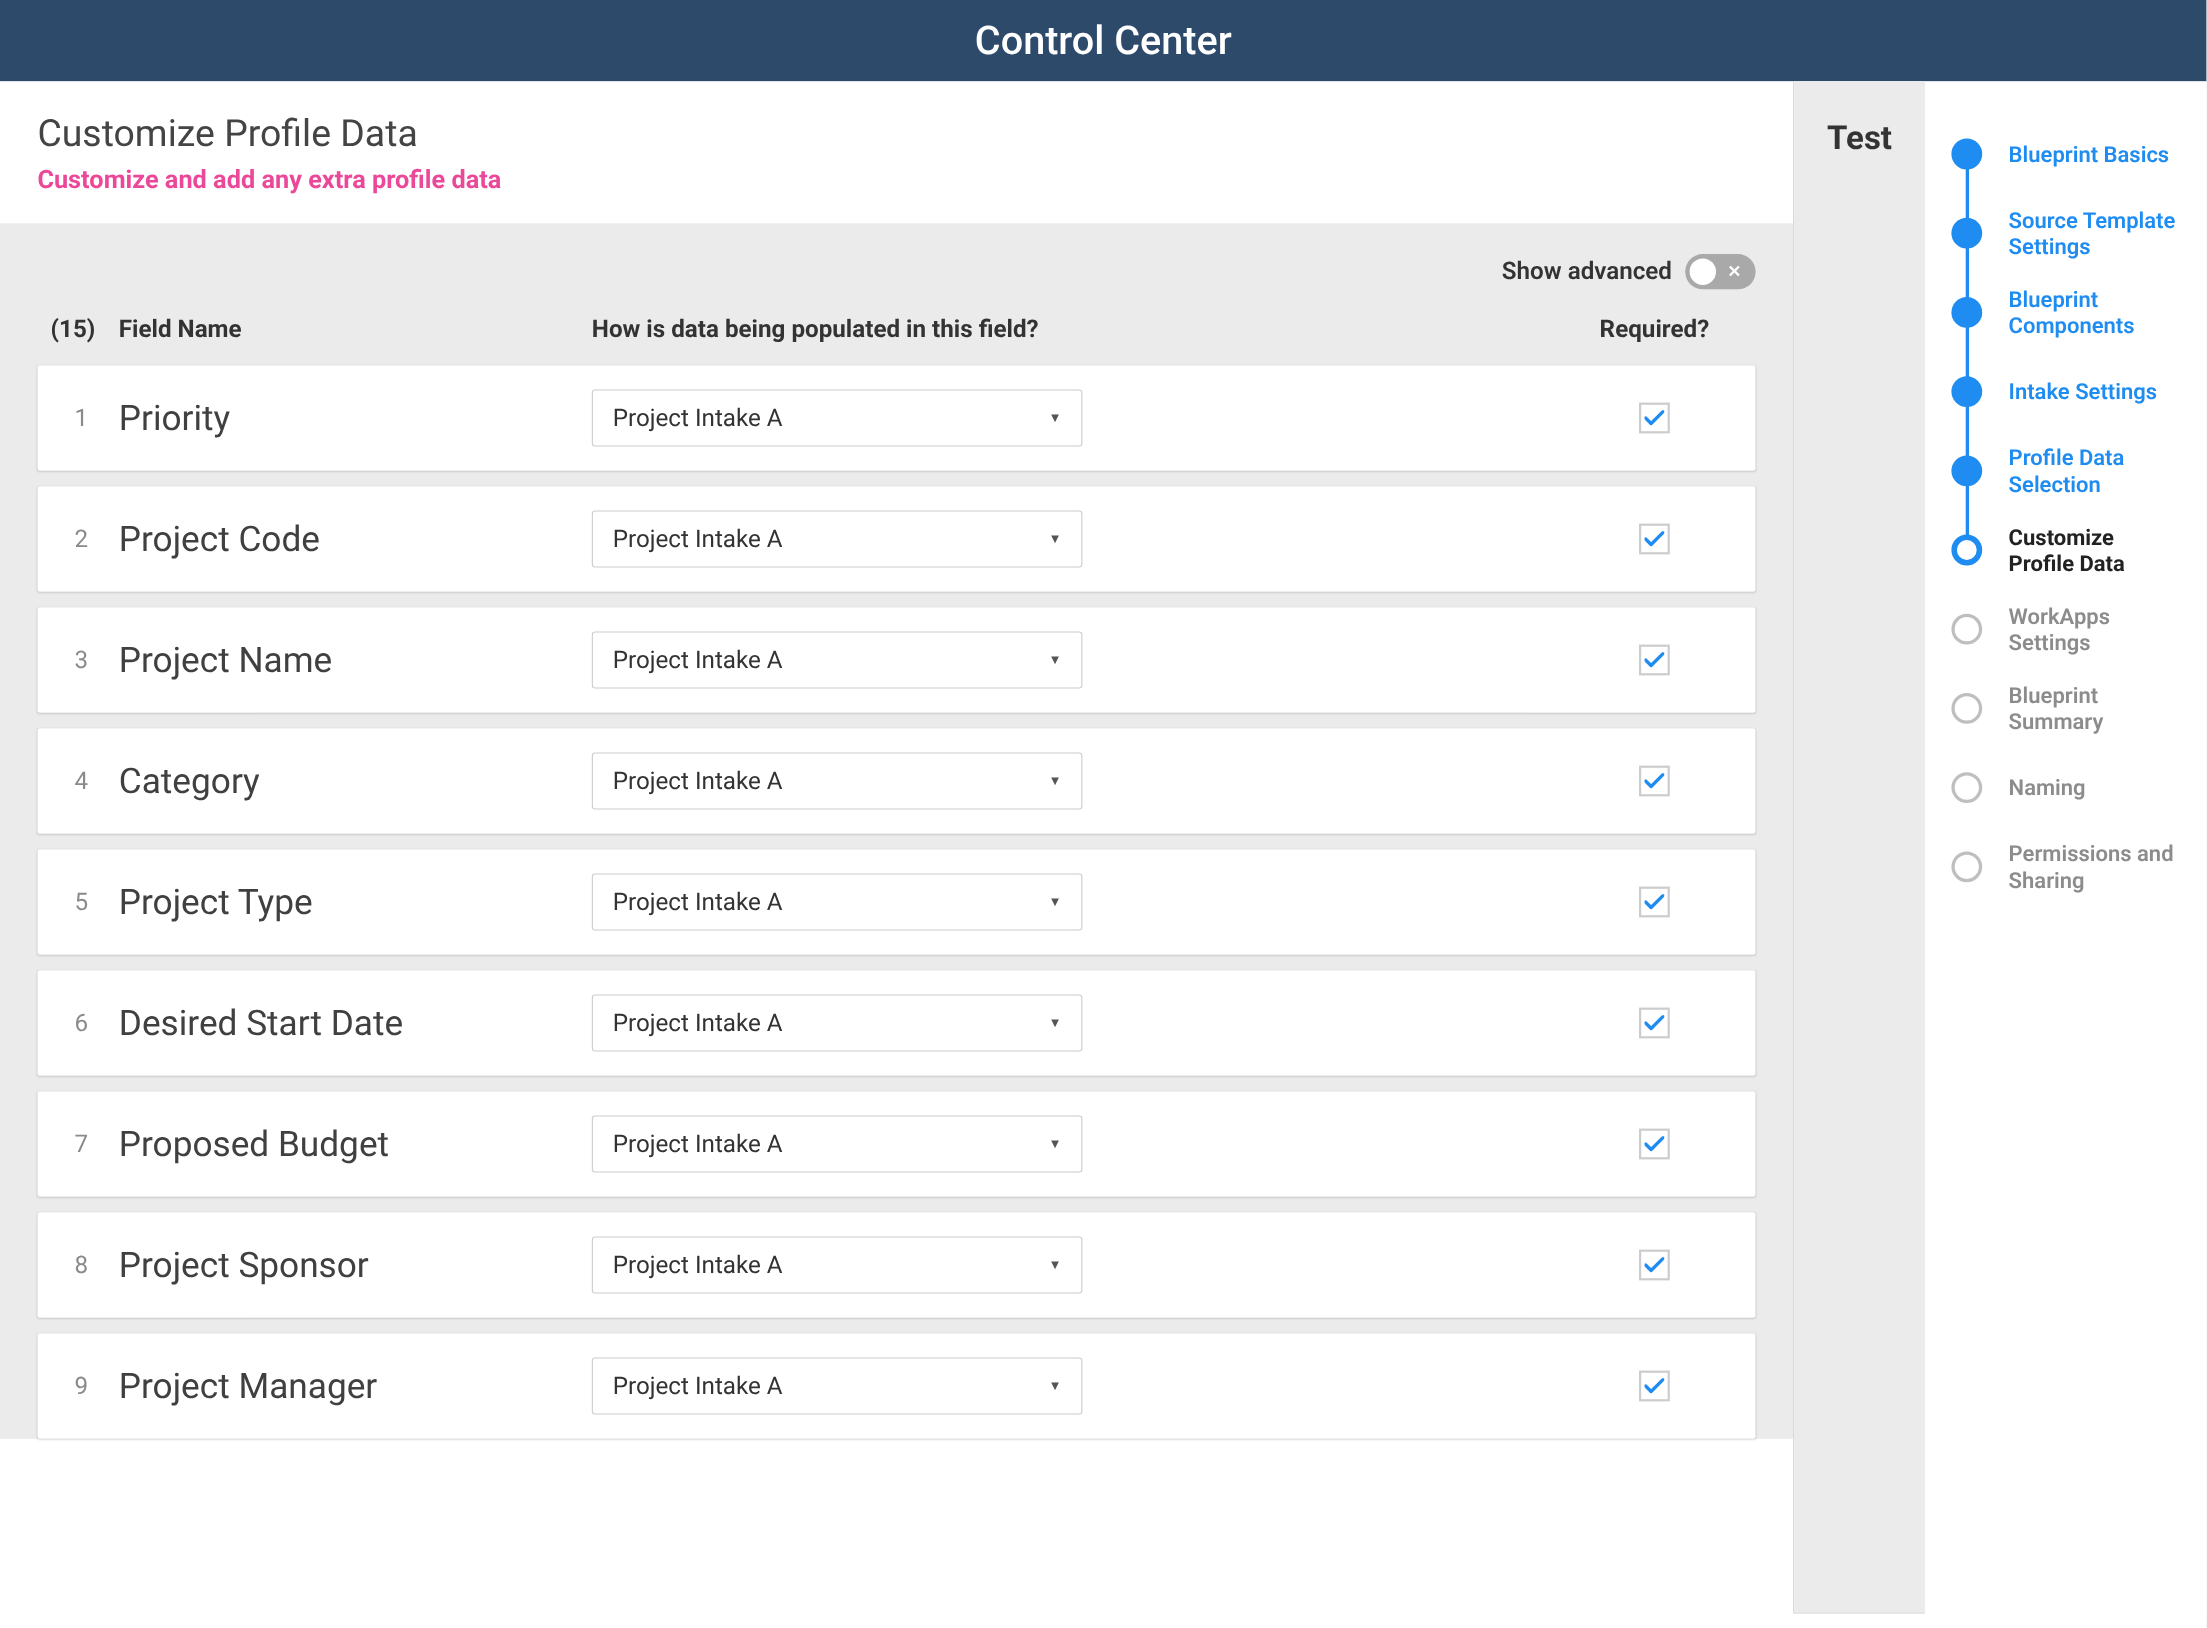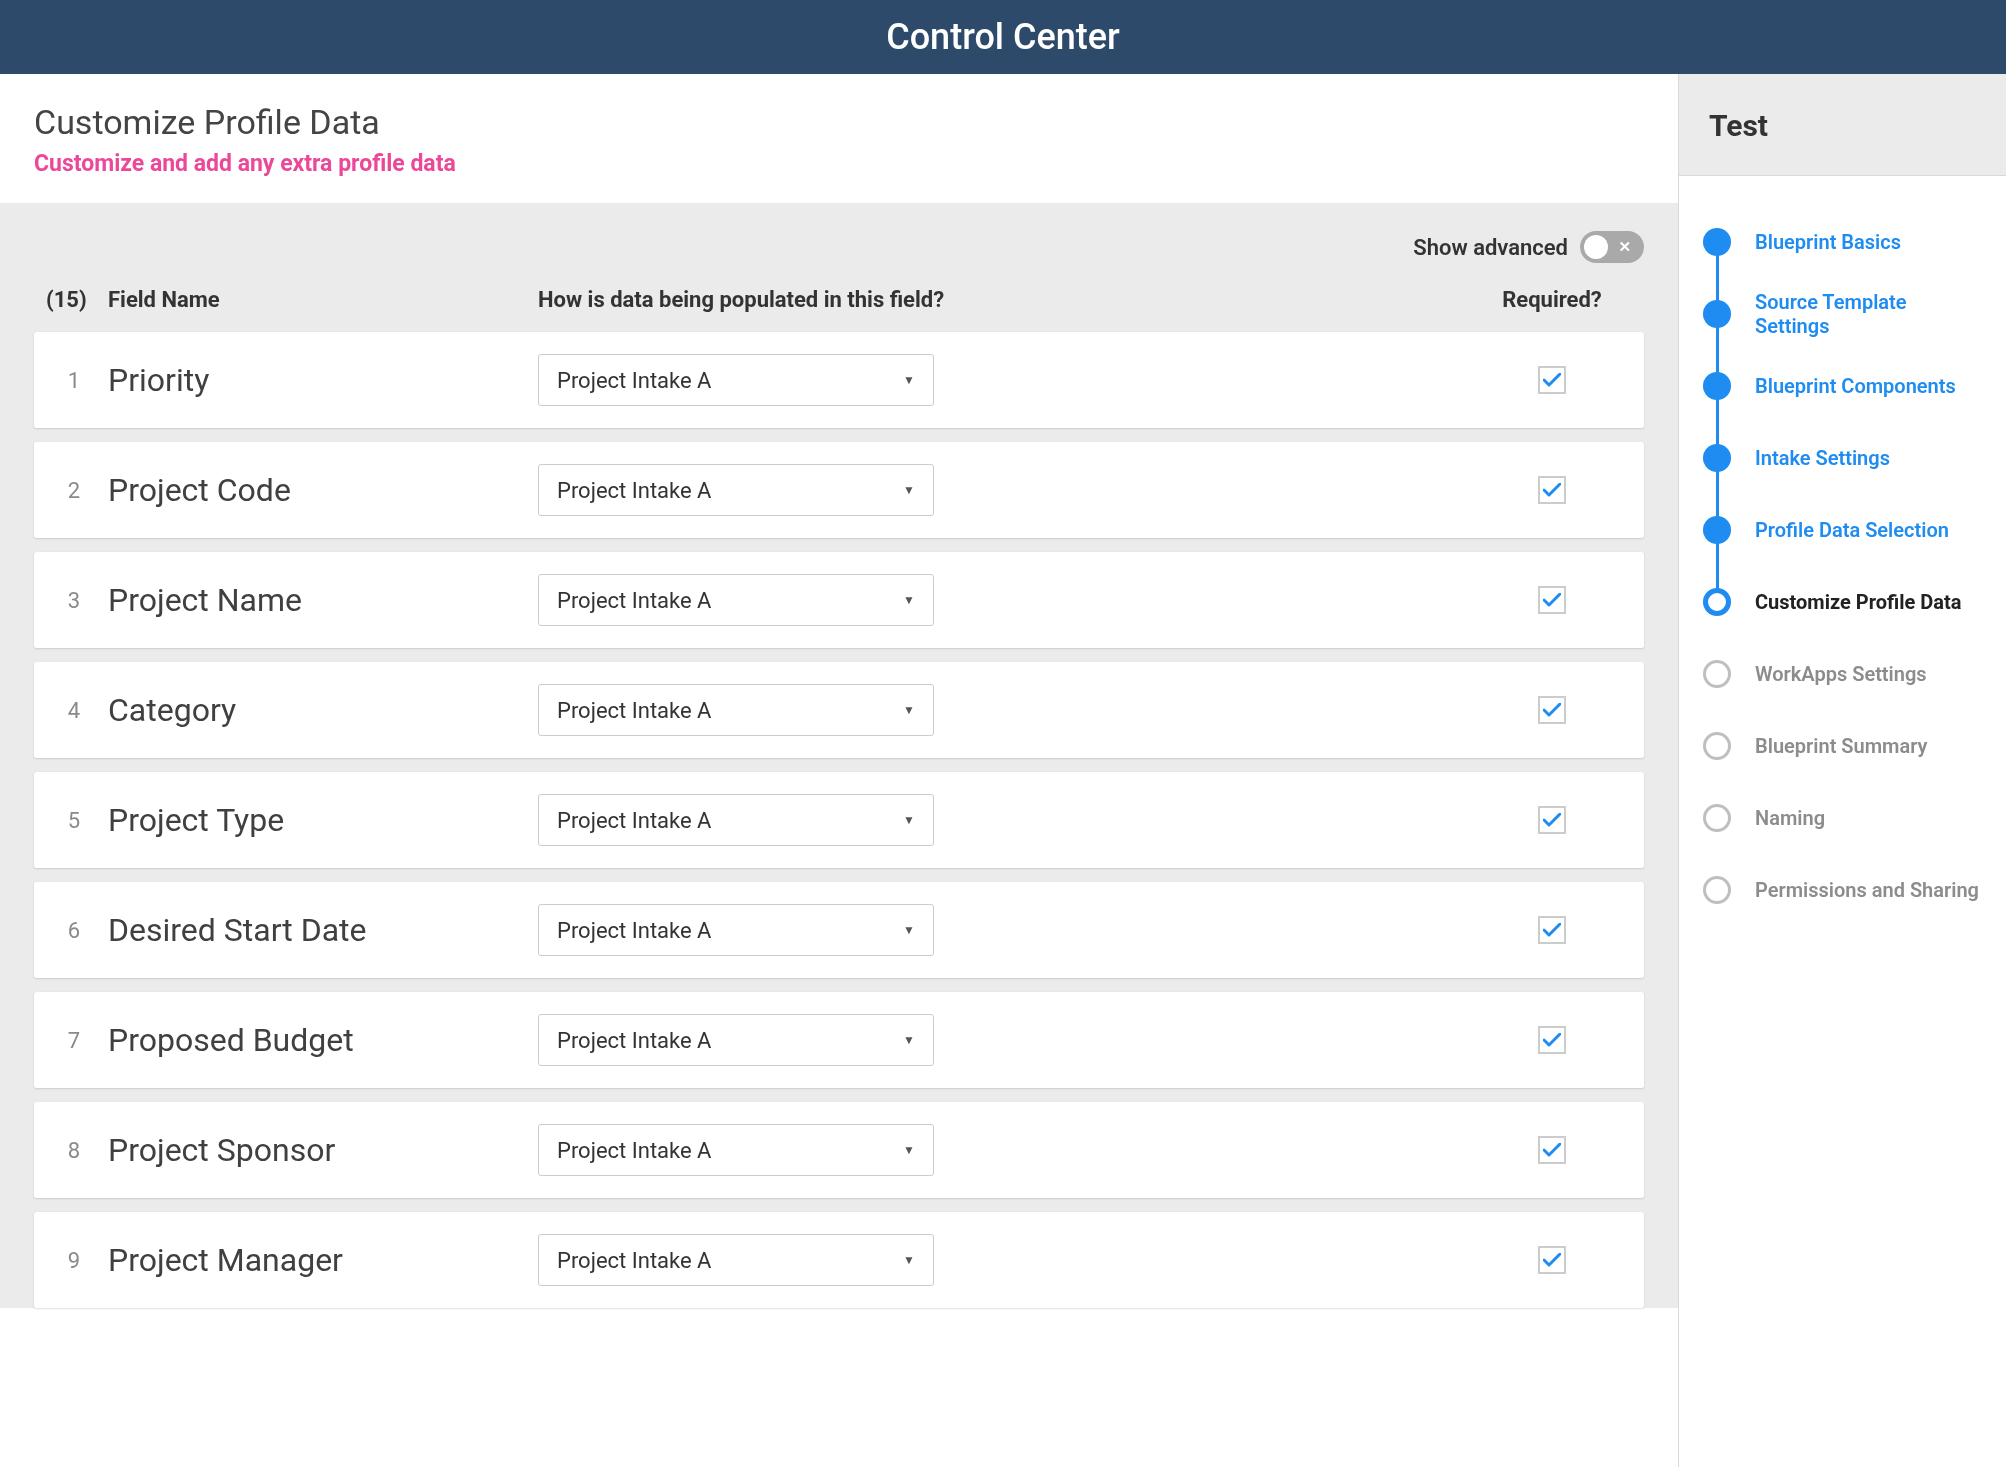--- a/index.html
+++ b/index.html
@@ -114,21 +114,21 @@
       flex: 0 0 430px;
       font-size: 32px;
       color: #404040;
     }
     .cell-pop { flex: 1; display: flex; align-items: center; }
     .cell-req { width: 160px; display: flex; justify-content: center; }
     .select {
       border: 1px solid #ccc;
       border-radius: 3px;
       height: 52px;
-      width: 396px;
+      width: 446px;
       display: flex;
       align-items: center;
       justify-content: space-between;
       padding: 0 18px;
       font-size: 22px;
       color: #333;
       background: #fff;
       cursor: pointer;
     }
     .caret { color: #555; font-size: 12px; }
@@ -140,25 +140,25 @@
       display: flex;
       align-items: center;
       justify-content: center;
       cursor: pointer;
     }
     .check {
       width: 18px;
       height: 14px;
     }
     .sidebar {
-      width: 328px;
+      width: 376px;
       border-left: 1px solid #d9d9d9;
       background: #fff;
       display: flex;
-      flex-direction: column;
+      flex-direction: row;
     }
     .side-head {
       background: #ebebeb;
       padding: 34px 30px 32px;
       font-size: 30px;
       font-weight: 700;
       color: #333;
       border-bottom: 1px solid #d9d9d9;
     }
     .steps {

